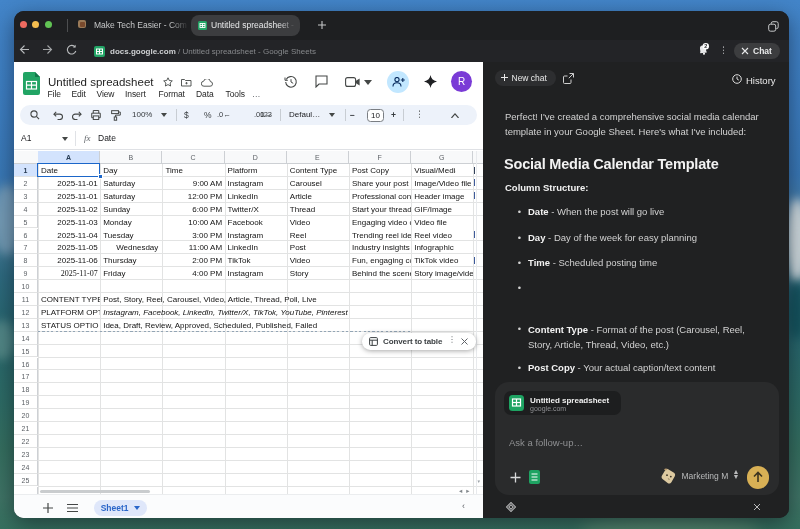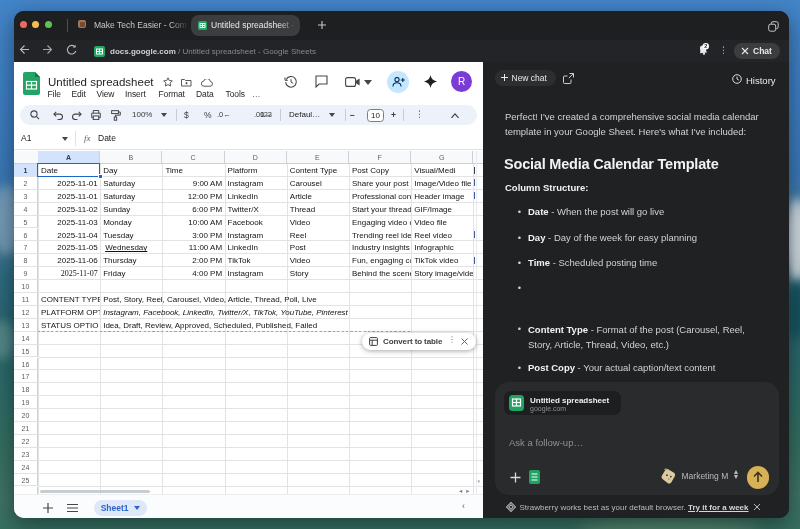--- a/index.html
+++ b/index.html
@@ -297,21 +297,21 @@
 <div class="cl" style="left:335.0px;top:65.1px;height:12.9px;width:62.2px;overflow:hidden;white-space:nowrap;padding-left:3px;">Engaging video c</div>
 <div class="cl" style="left:397.2px;top:65.1px;height:12.9px;width:62.2px;overflow:hidden;white-space:nowrap;padding-left:3px;">Video file</div>
 <div class="cl" style="left:24.0px;top:78.0px;height:12.9px;width:62.2px;overflow:hidden;white-space:nowrap;text-align:right;padding-right:2.5px;">2025-11-04</div>
 <div class="cl" style="left:86.2px;top:78.0px;height:12.9px;width:62.2px;overflow:hidden;white-space:nowrap;padding-left:3px;">Tuesday</div>
 <div class="cl" style="left:148.4px;top:78.0px;height:12.9px;width:62.2px;overflow:hidden;white-space:nowrap;text-align:right;padding-right:2.5px;">3:00 PM</div>
 <div class="cl" style="left:210.6px;top:78.0px;height:12.9px;width:62.2px;overflow:hidden;white-space:nowrap;padding-left:3px;">Instagram</div>
 <div class="cl" style="left:272.8px;top:78.0px;height:12.9px;width:62.2px;overflow:hidden;white-space:nowrap;padding-left:3px;">Reel</div>
 <div class="cl" style="left:335.0px;top:78.0px;height:12.9px;width:62.2px;overflow:hidden;white-space:nowrap;padding-left:3px;">Trending reel ide</div>
 <div class="cl" style="left:397.2px;top:78.0px;height:12.9px;width:62.2px;overflow:hidden;white-space:nowrap;padding-left:3px;">Reel video</div>
 <div class="cl" style="left:24.0px;top:90.9px;height:12.9px;width:62.2px;overflow:hidden;white-space:nowrap;text-align:right;padding-right:2.5px;">2025-11-05</div>
-<div class="cl" style="left:86.2px;top:90.9px;height:12.9px;width:62.2px;overflow:hidden;white-space:nowrap;padding-left:5px;text-decoration:underline;">Wednesday</div>
+<div class="cl" style="left:86.2px;top:90.9px;height:12.9px;width:62.2px;overflow:hidden;white-space:nowrap;padding-left:16px;">Wednesday</div>
 <div class="cl" style="left:148.4px;top:90.9px;height:12.9px;width:62.2px;overflow:hidden;white-space:nowrap;text-align:right;padding-right:2.5px;">11:00 AM</div>
 <div class="cl" style="left:210.6px;top:90.9px;height:12.9px;width:62.2px;overflow:hidden;white-space:nowrap;padding-left:3px;">LinkedIn</div>
 <div class="cl" style="left:272.8px;top:90.9px;height:12.9px;width:62.2px;overflow:hidden;white-space:nowrap;padding-left:3px;">Post</div>
 <div class="cl" style="left:335.0px;top:90.9px;height:12.9px;width:62.2px;overflow:hidden;white-space:nowrap;padding-left:3px;">Industry insights</div>
 <div class="cl" style="left:397.2px;top:90.9px;height:12.9px;width:62.2px;overflow:hidden;white-space:nowrap;padding-left:3px;">Infographic</div>
 <div class="cl" style="left:24.0px;top:103.8px;height:12.9px;width:62.2px;overflow:hidden;white-space:nowrap;text-align:right;padding-right:2.5px;">2025-11-06</div>
 <div class="cl" style="left:86.2px;top:103.8px;height:12.9px;width:62.2px;overflow:hidden;white-space:nowrap;padding-left:3px;">Thursday</div>
 <div class="cl" style="left:148.4px;top:103.8px;height:12.9px;width:62.2px;overflow:hidden;white-space:nowrap;text-align:right;padding-right:2.5px;">2:00 PM</div>
 <div class="cl" style="left:210.6px;top:103.8px;height:12.9px;width:62.2px;overflow:hidden;white-space:nowrap;padding-left:3px;">TikTok</div>
 <div class="cl" style="left:272.8px;top:103.8px;height:12.9px;width:62.2px;overflow:hidden;white-space:nowrap;padding-left:3px;">Video</div>
@@ -438,18 +438,17 @@
         <svg class="abs" style="left:6.3px;top:5.3px" width="10" height="12" viewBox="0 0 10 12">
             <path d="M5 11V1.5M1 5.5L5 1.5l4 4" fill="none" stroke="#3c3420" stroke-width="1.6"></path>
           </svg>
       </div>
     </div>
 
     <svg class="abs" style="left:23px;top:440px" width="10" height="10" viewBox="0 0 10 10" fill="none" stroke="#b9babb" stroke-width="1">
         <rect x="1.8" y="1.8" width="6.4" height="6.4" transform="rotate(45 5 5)"></rect>
         <rect x="3.4" y="3.4" width="3.2" height="3.2" transform="rotate(45 5 5)"></rect>
       </svg>
-    <div class="abs" style="left:36.5px;top:440.5px;font-size:8px;color:#b9babb;white-space:nowrap">Strawberry works best as your default browser. <span style="text-decoration:underline;font-weight:bold;color:#d5d6d7">Try it for a week</span></div>
     <svg class="abs" style="left:270px;top:441px" width="8" height="8" viewBox="0 0 8 8">
         <path d="M1 1l6 6M7 1l-6 6" stroke="#b9babb" stroke-width="1"></path>
       </svg>
   </div>
 </div>
 
 </body></html>

